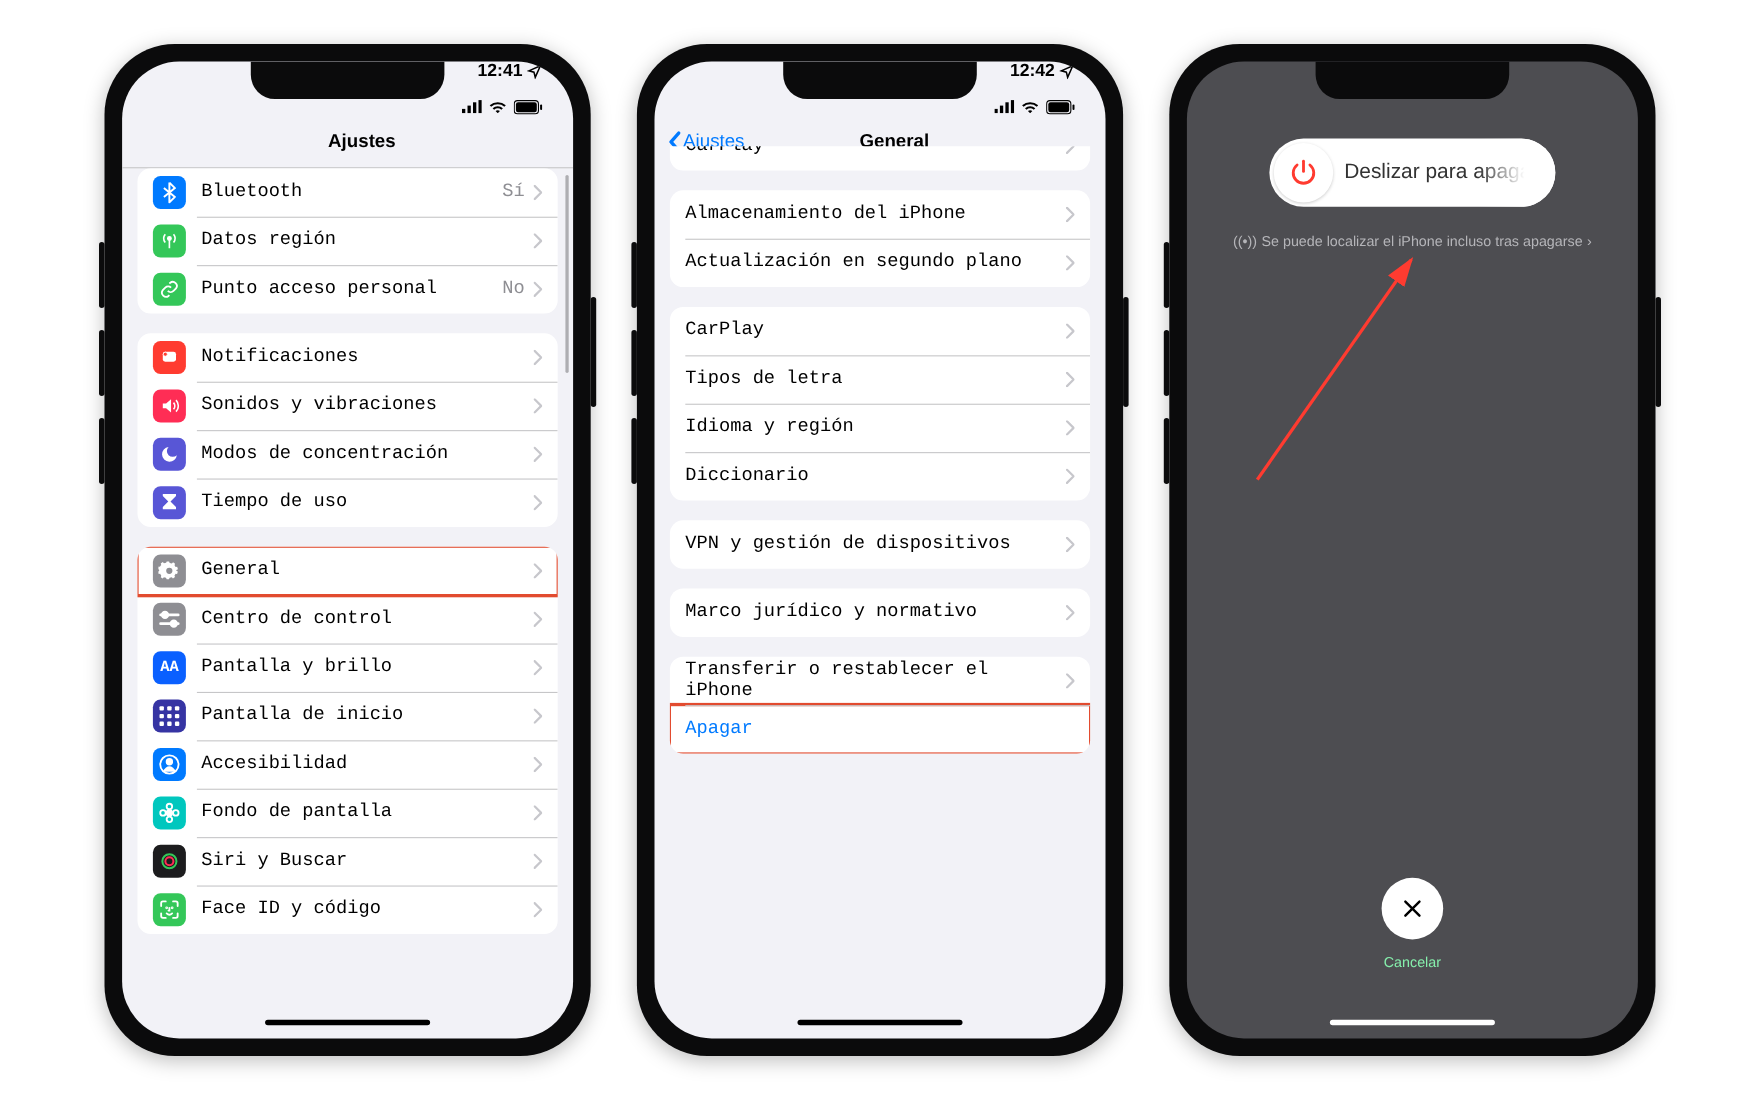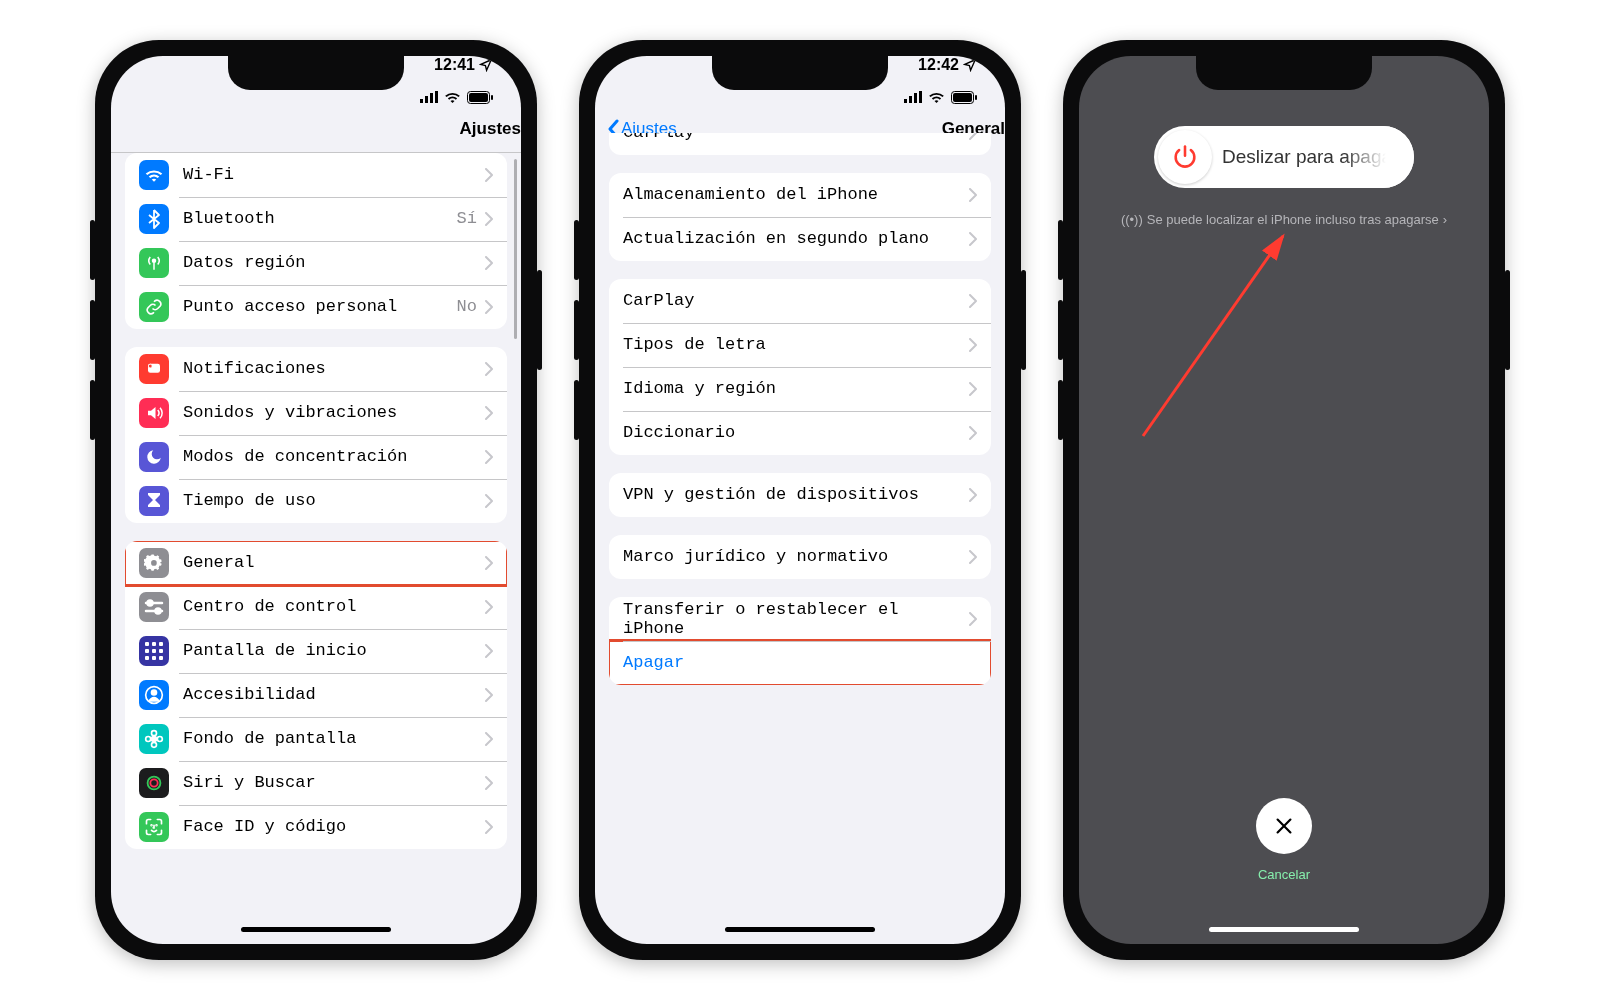--- a/index.html
+++ b/index.html
@@ -60,21 +60,21 @@
   
   .status{
     height:48px;display:flex;align-items:flex-end;justify-content:space-between;
     padding:0 28px 2px;font-size:16px;font-weight:600;color:#000;position:relative;z-index:10;flex-direction:column;
   }
   .status .left{display:flex;align-items:center;gap:4px}
   .status .icons{display:flex;align-items:center;gap:6px}
 
   
   .nav{
-    height:46px;display:flex;align-items:center;justify-content:flex-end;position:relative;
+    height:46px;display:flex;align-items:center;justify-content:center;position:relative;
     border-bottom:0.5px solid transparent;
     padding-left:26px;
   }
   .nav.border{border-bottom-color:var(--ios-sep)}
   .nav-title{font-size:17px;font-weight:600}
   .nav-back{position:absolute;left:12px;display:flex;align-items:center;gap:2px;color:var(--ios-blue);font-size:17px}
 
   
   .scroll{height:calc(100% - 94px);overflow:hidden;position:relative}
   .group{margin:18px 14px 0;background:var(--ios-cell);border-radius:12px;overflow:hidden}
@@ -155,33 +155,20 @@
 
       <div class="nav border">
         <span class="nav-title">Ajustes</span>
       </div>
 
       <div class="scroll" id="list1">
         <div class="scrollbar"></div>
       <div class="group first">
             <div class="cell">
               <span class="icon" style="background:#007aff">
-                <svg width="18" height="14" viewBox="0 0 24 18" fill="#fff">
-                  <path d="M12 18l-3-3a5 5 0 016 0zM5 11a11 11 0 0114 0l-2 2a8 8 0 00-10 0zM1 7a17 17 0 0122 0l-2 2a14 14 0 00-18 0z"></path>
-                </svg>
-              </span>
-              <span class="label">Wi-Fi</span>
-              <span class="chev">
-                <svg width="8" height="14" viewBox="0 0 8 14" fill="none" stroke="#c7c7cc" stroke-width="2" stroke-linecap="round" stroke-linejoin="round">
-                  <path d="M1 1l6 6-6 6"></path>
-                </svg>
-              </span>
-            </div>
-            <div class="cell">
-              <span class="icon" style="background:#007aff">
                 <svg width="12" height="20" viewBox="0 0 12 20" fill="none" stroke="#fff" stroke-width="1.8" stroke-linejoin="round">
                   <path d="M6 1v18l5-5-10-8m0 8l10-8-5-5"></path>
                 </svg>
               </span>
               <span class="label">Bluetooth</span>
               <span class="value">Sí</span>
               <span class="chev">
                 <svg width="8" height="14" viewBox="0 0 8 14" fill="none" stroke="#c7c7cc" stroke-width="2" stroke-linecap="round" stroke-linejoin="round">
                   <path d="M1 1l6 6-6 6"></path>
                 </svg>
@@ -289,20 +276,31 @@
             <div class="cell">
               <span class="icon" style="background:#8e8e93">
                 <svg width="20" height="18" viewBox="0 0 20 18" fill="none" stroke="#fff" stroke-width="2.5" stroke-linecap="round">
                   <line x1="2" y1="5" x2="18" y2="5"></line>
                   <circle cx="6" cy="5" r="2.5" fill="#fff"></circle>
                   <line x1="2" y1="13" x2="18" y2="13"></line>
                   <circle cx="14" cy="13" r="2.5" fill="#fff"></circle>
                 </svg>
               </span>
               <span class="label">Centro de control</span>
+              <span class="chev">
+                <svg width="8" height="14" viewBox="0 0 8 14" fill="none" stroke="#c7c7cc" stroke-width="2" stroke-linecap="round" stroke-linejoin="round">
+                  <path d="M1 1l6 6-6 6"></path>
+                </svg>
+              </span>
+            </div>
+            <div class="cell">
+              <span class="icon" style="background:#0a60ff">
+                <span style="font-weight:700;font-size:14px">AA</span>
+              </span>
+              <span class="label">Pantalla y brillo</span>
               <span class="chev">
                 <svg width="8" height="14" viewBox="0 0 8 14" fill="none" stroke="#c7c7cc" stroke-width="2" stroke-linecap="round" stroke-linejoin="round">
                   <path d="M1 1l6 6-6 6"></path>
                 </svg>
               </span>
             </div>
             <div class="cell">
               <span class="icon" style="background:#3634a3">
                 <svg width="20" height="20" viewBox="0 0 20 20" fill="#fff">
                   <rect x="1" y="1" width="4" height="4" rx="1"></rect>

